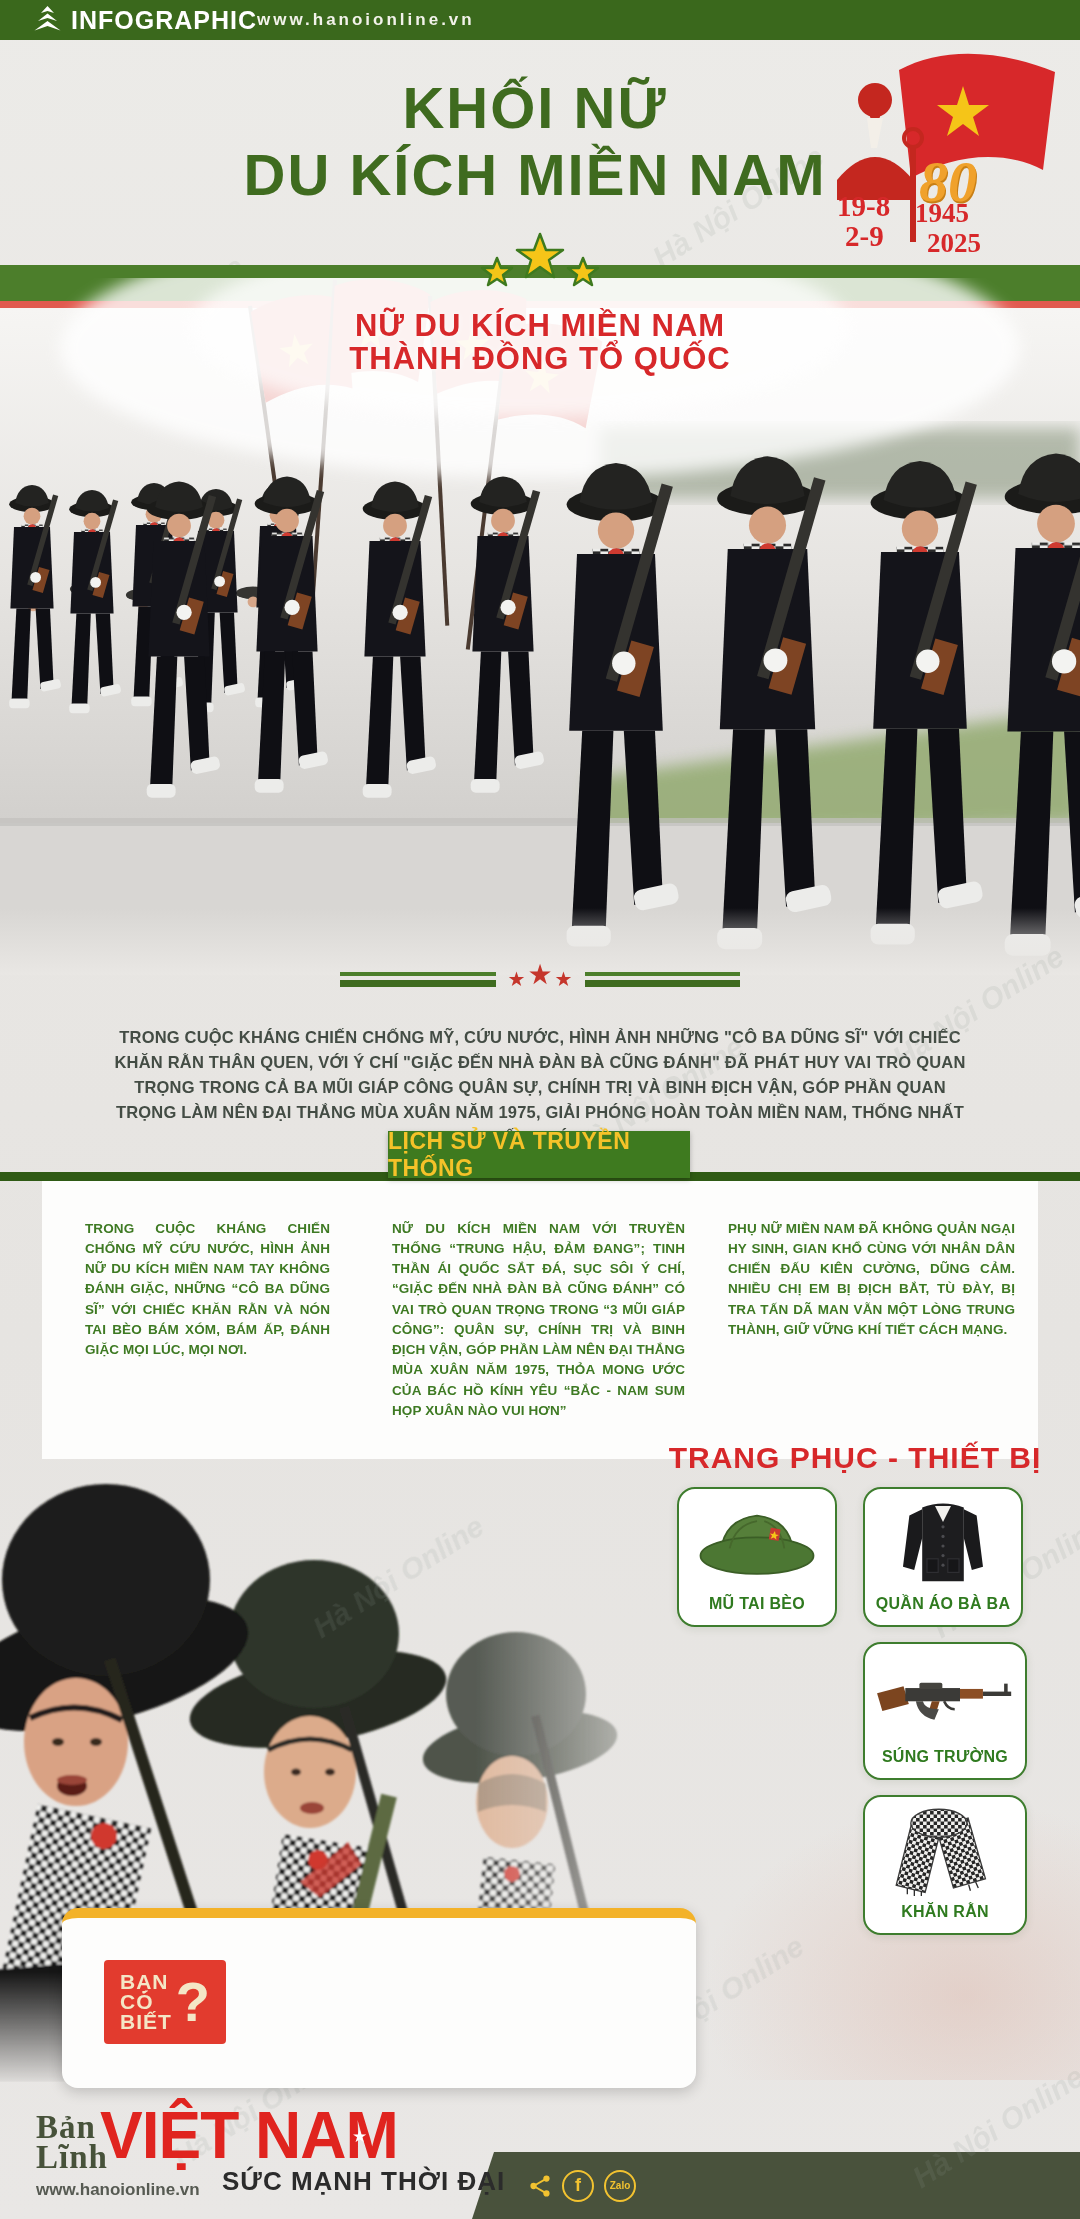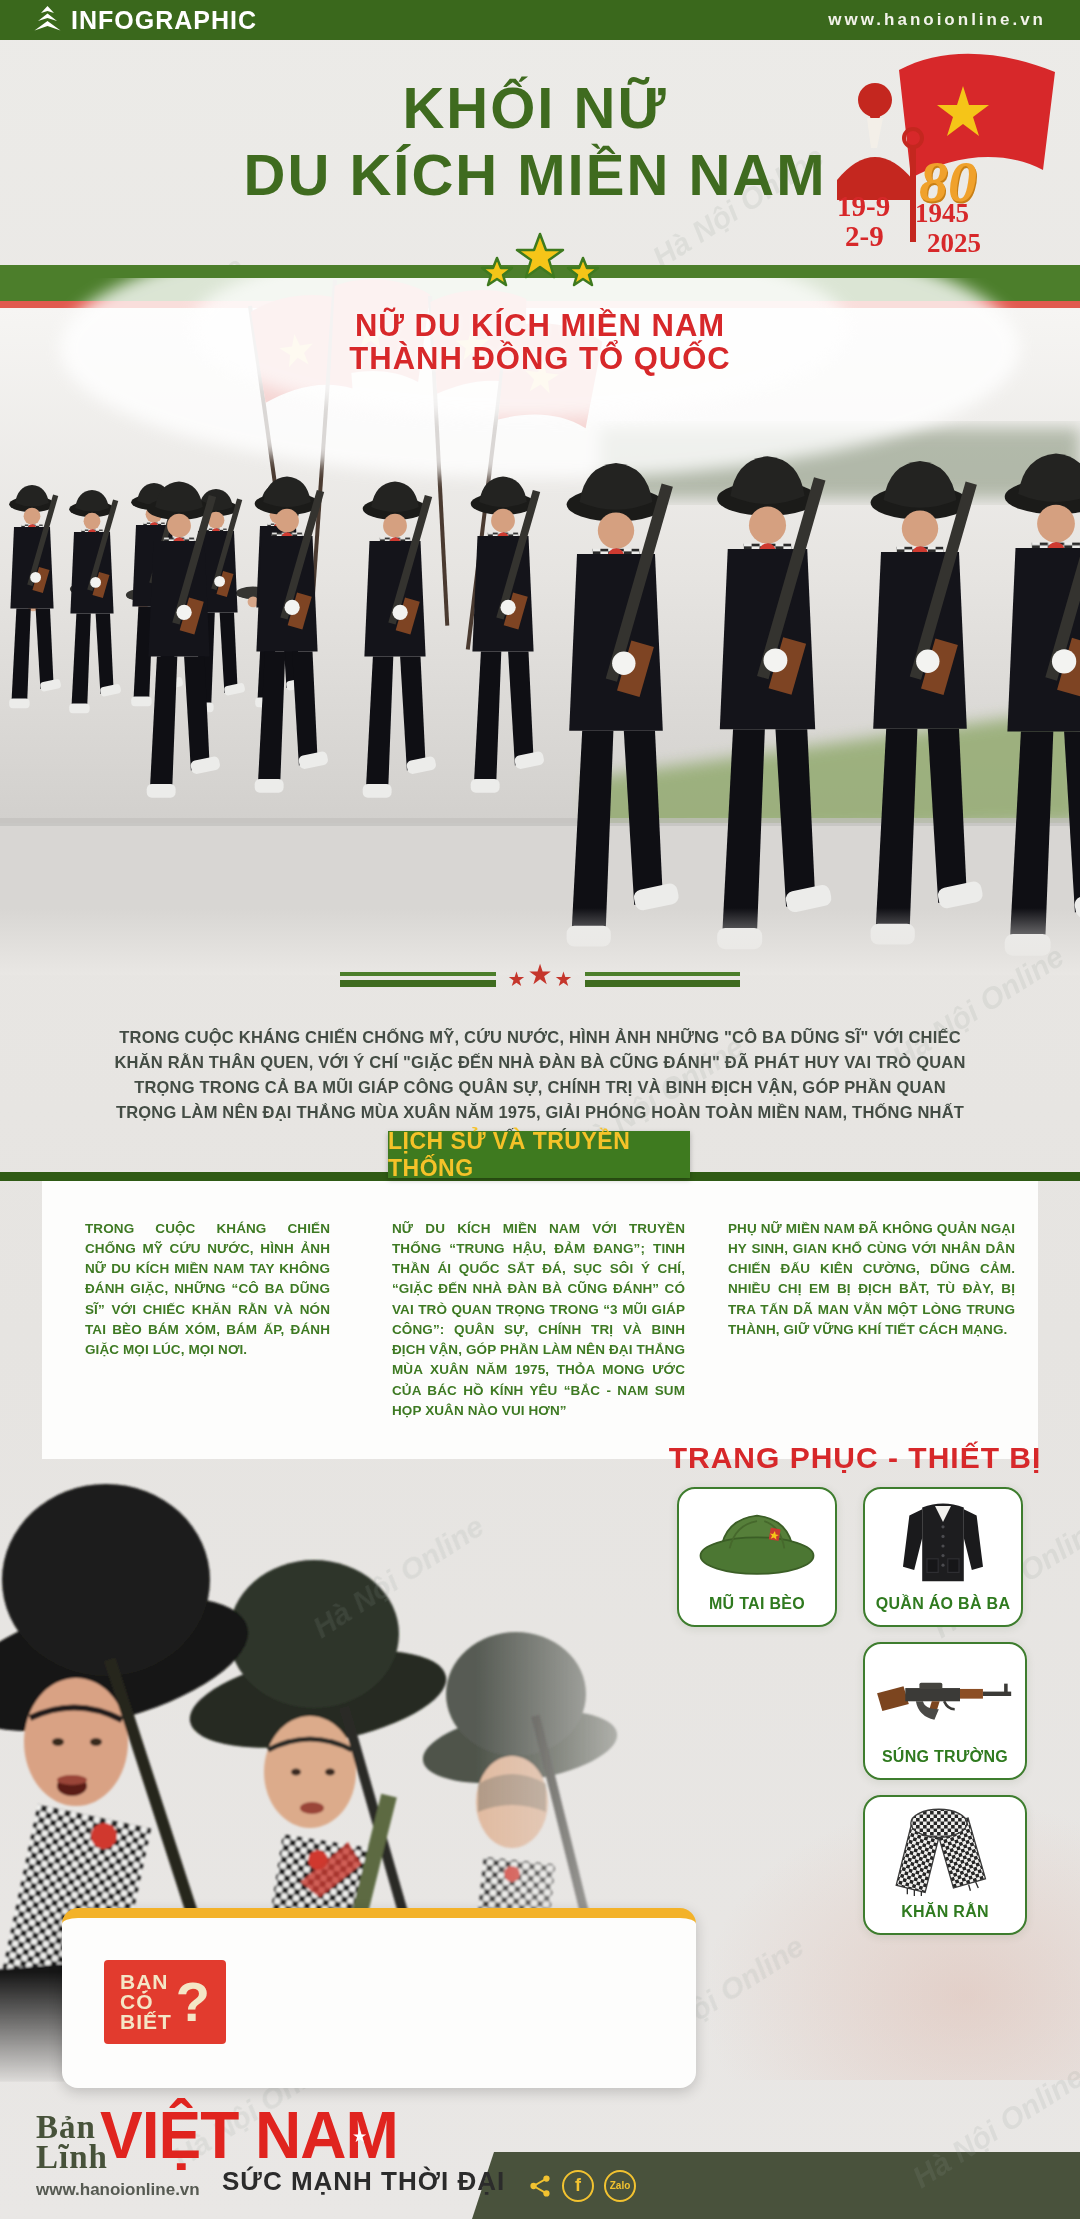--- a/index.html
+++ b/index.html
@@ -3,21 +3,21 @@
 <meta charset="utf-8">
 <style>
   html,body{margin:0;padding:0;background:#cfcdc9;}
   #page{position:relative;width:1080px;height:2219px;margin:0 auto;overflow:hidden;
         background:linear-gradient(180deg,#ecebe8 0%,#e9e7e4 30%,#e6e4e1 60%,#e9e7e5 100%);
         font-family:"Liberation Sans",sans-serif;}
   .abs{position:absolute;}
   .wm{position:absolute;color:#8f9a92;opacity:.14;font-size:30px;font-weight:bold;font-style:italic;
       transform:rotate(-33deg);white-space:nowrap;pointer-events:none;z-index:1;}
   
-  .topbar{left:0;top:0;width:1080px;height:40px;background:#3a681c;z-index:30;display:flex;align-items:center;justify-content:space-between;padding:0 34px;box-sizing:border-box;}
+  .topbar{left:0;top:0;width:1080px;height:40px;background:#3a681c;z-index:30;display:flex;align-items:center;padding:0 34px;box-sizing:border-box;}
   .brand{display:flex;align-items:center;gap:10px;color:#fff;font-weight:bold;font-size:25px;letter-spacing:1px;}
   .topurl{color:#f2f2ea;font-size:17px;letter-spacing:3px;font-weight:bold;}
   
   .title{left:90px;top:74px;width:890px;text-align:center;color:#3f6b1f;font-weight:bold;
          font-size:58px;line-height:1.16;letter-spacing:2px;z-index:12;}
   .subtitle{left:190px;top:310px;width:700px;text-align:center;color:#d7282a;font-weight:bold;
             font-size:31px;line-height:1.06;letter-spacing:1px;z-index:12;text-shadow:0 0 6px rgba(255,255,255,.8);}
   .starrow{left:440px;top:232px;width:200px;height:56px;z-index:12;}
   
   .band-green{left:0;top:265px;width:1080px;height:36px;background:#4c7e2b;z-index:4;}
@@ -118,21 +118,21 @@
       <g fill="#c4271f">
         <circle cx="60" cy="48" r="17"></circle>
         <path d="M54,62 L66,62 L60,78 Z"></path>
         <path d="M22,128 Q60,82 98,128 L98,148 L22,148 Z"></path>
         <path d="M52,66 L68,66 L62,96 L56,96 Z" fill="#f3efe8"></path>
       </g>
       <circle cx="98" cy="86" r="9" fill="none" stroke="#c4271f" stroke-width="4"></circle>
       <rect x="95" y="94" width="6" height="96" fill="#c4271f"></rect>
     </svg>
     <span class="anniv">80</span>
-    <span class="num" style="left:22px;top:138px;font-size:29px">19-9</span>
+    <span class="num" style="left:22px;top:138px;font-size:29px">19-8</span>
     <span class="num" style="left:30px;top:168px;font-size:29px">2-9</span>
     <span class="num" style="left:100px;top:146px;font-size:27px">1945</span>
     <span class="num" style="left:112px;top:176px;font-size:27px">2025</span>
   </div>
 
   <div class="abs starrow">
     <svg width="200" height="56" viewBox="0 0 200 56">
       <g fill="#f5c518" stroke="#3e7a1f" stroke-width="2.5" stroke-linejoin="round">
         <path d="M57,26 L61,36 L72,36 L63,43 L66,53 L57,47 L48,53 L51,43 L42,36 L53,36 Z"></path>
         <path d="M100,2 L106,18 L123,18 L109,28 L114,45 L100,35 L86,45 L91,28 L77,18 L94,18 Z"></path>

